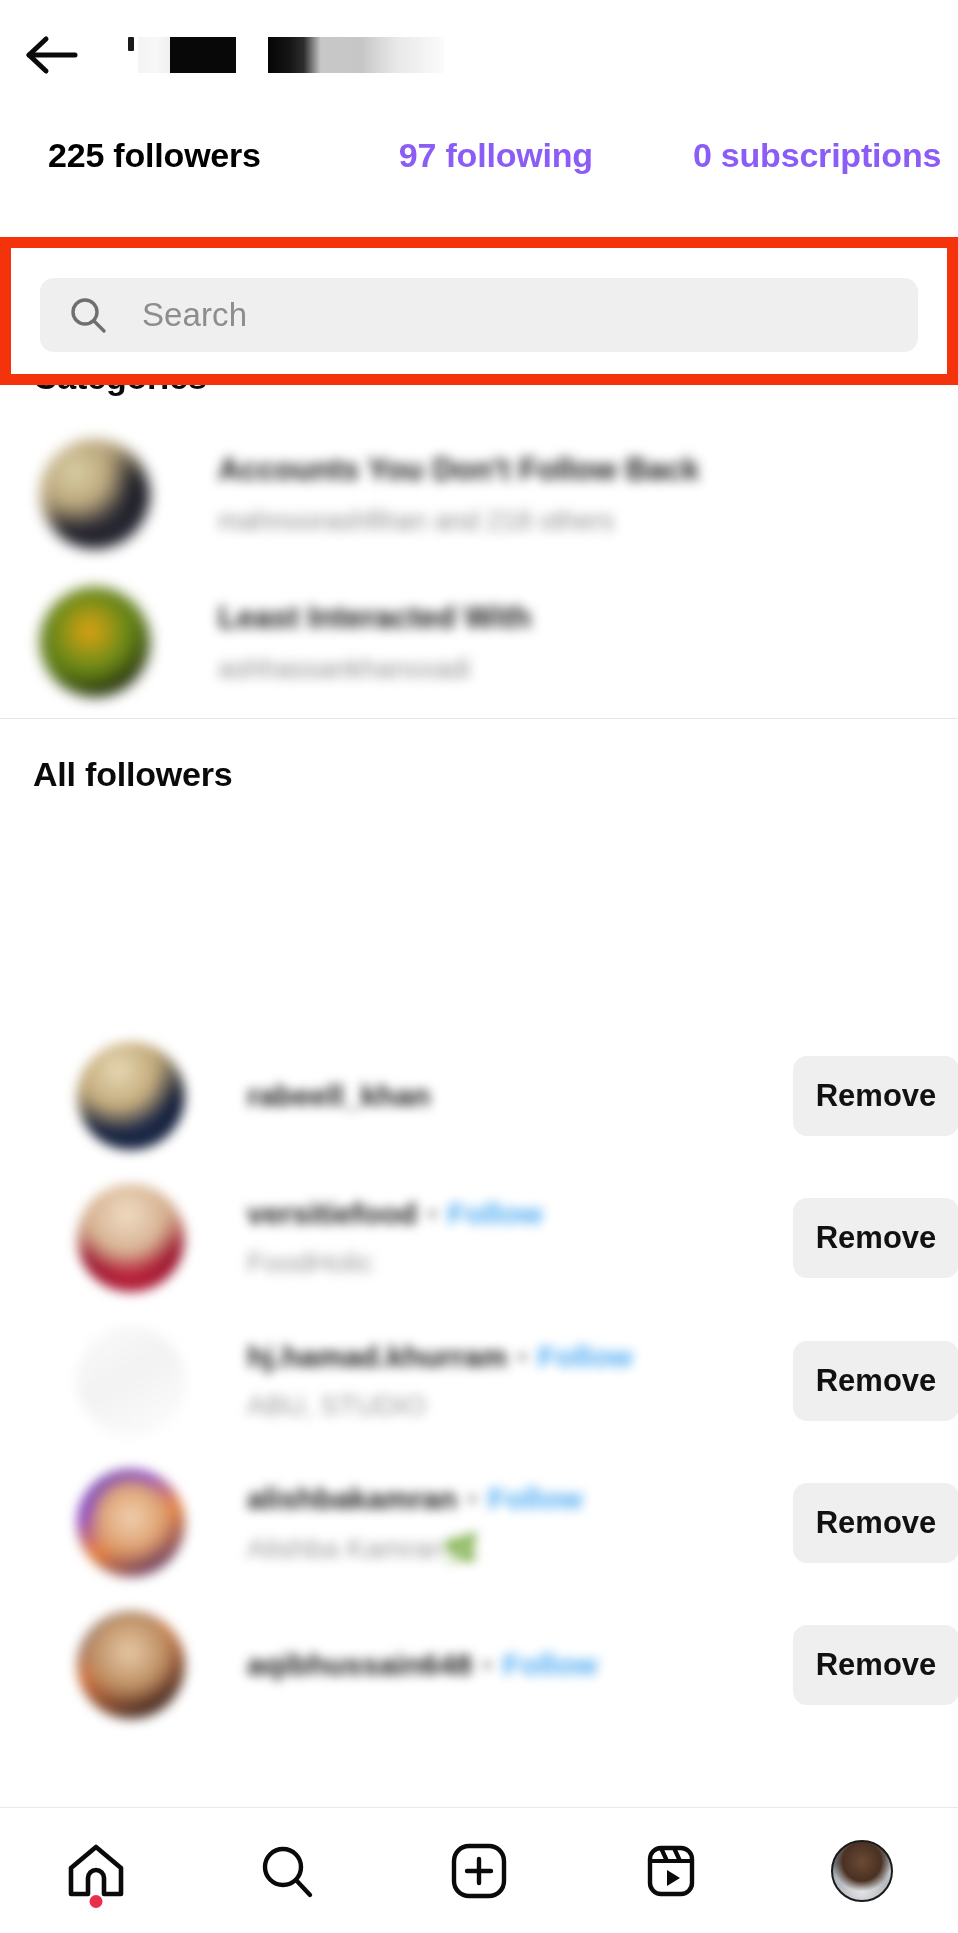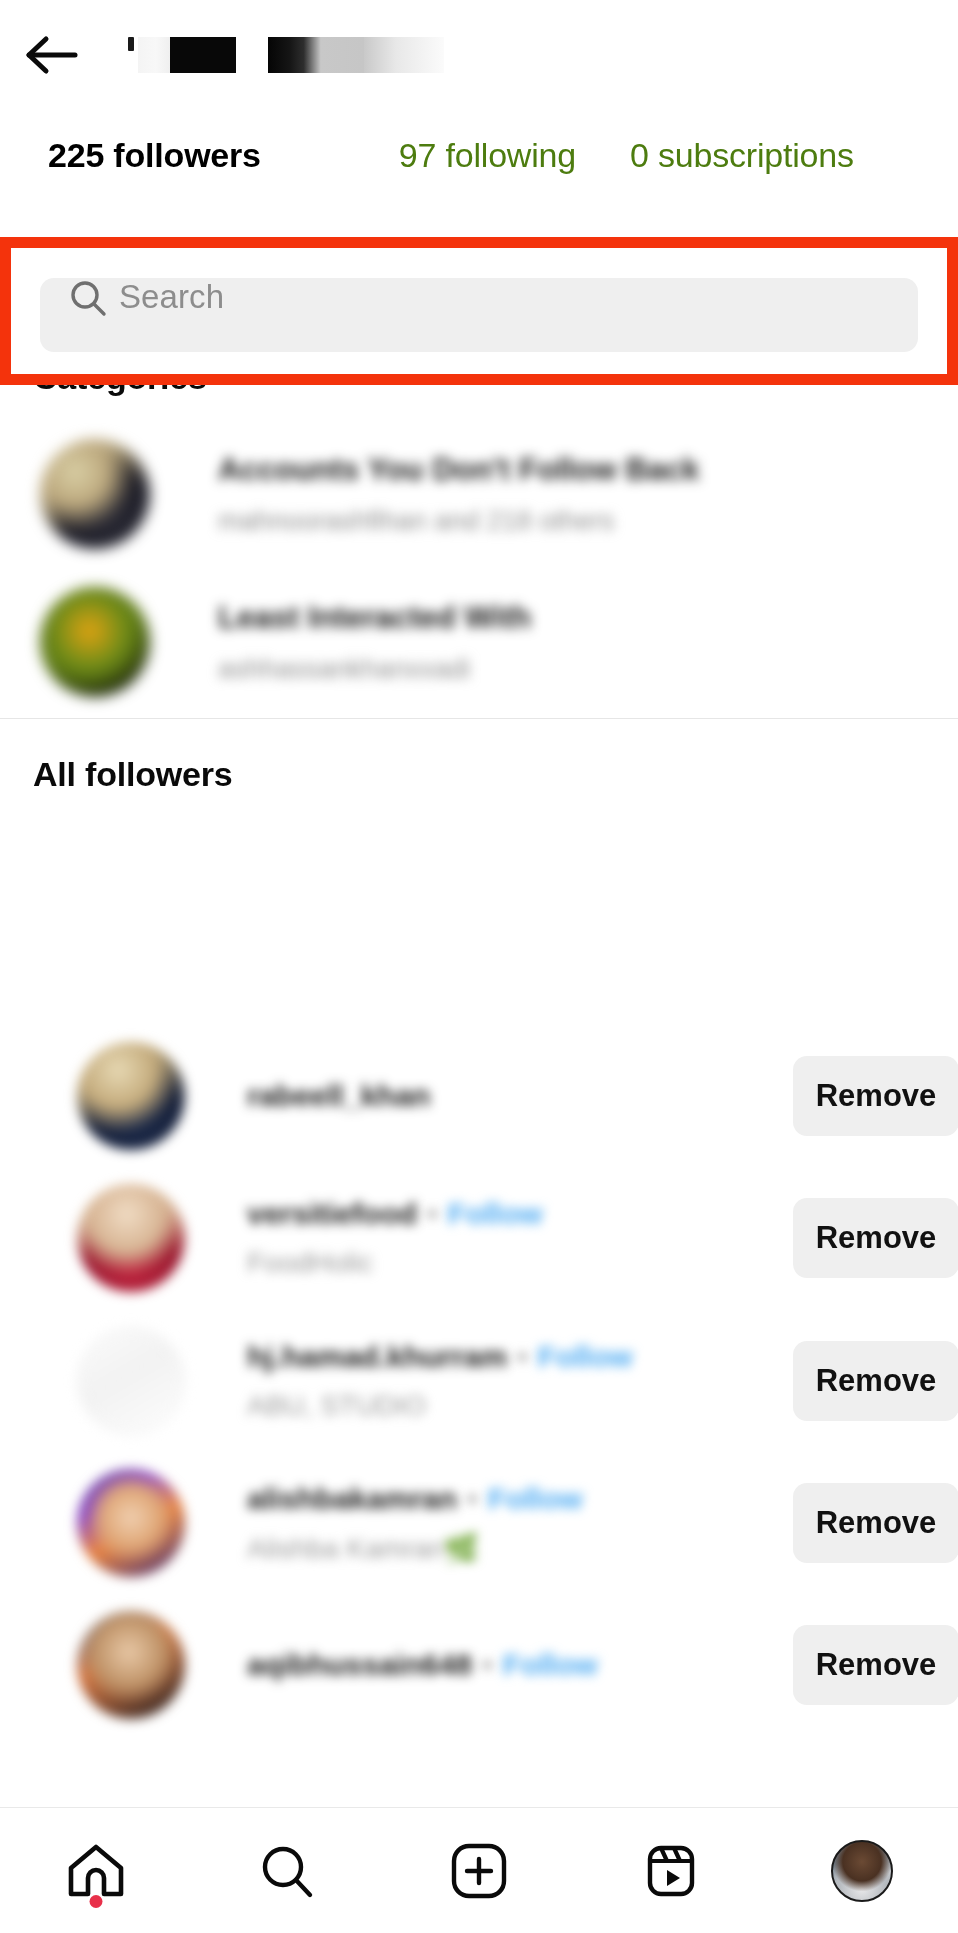--- a/index.html
+++ b/index.html
@@ -82,23 +82,23 @@
     width: 958px;
     height: 90px;
     display: flex;
     align-items: center;
   }
   .tab {
     font-size: 34px;
     letter-spacing: -0.2px;
   }
   .tab.active { color: #000000; font-weight: 700; margin-left: 48px; }
-  .tab.inactive { color: #4d7c0f; font-weight: 400; }
+  .tab.inactive { color: #8b5cf6; font-weight: 700; }
   .tab-following { margin-left: 138px; }
-  .tab-subscriptions { margin-left: 54px; }
+  .tab-subscriptions { margin-left: 100px; }
 
   
   .highlight-box {
     position: absolute;
     left: 0;
     top: 237px;
     width: 958px;
     height: 148px;
     border: 11px solid #F4330C;
     background: #ffffff;
@@ -113,23 +113,23 @@
     width: 878px;
     height: 74px;
     z-index: 8;
   }
   .search-field {
     width: 100%;
     height: 74px;
     background: #efefef;
     border-radius: 14px;
     display: flex;
-    align-items: flex-start;
+    align-items: center;
     padding-left: 28px;
-    gap: 11px;
+    gap: 34px;
   }
   .search-icon { flex: 0 0 auto; display: block; }
   .search-placeholder {
     font-size: 33px;
     color: #8d8d8d;
     letter-spacing: 0.1px;
   }
 
   
   .section-title {

